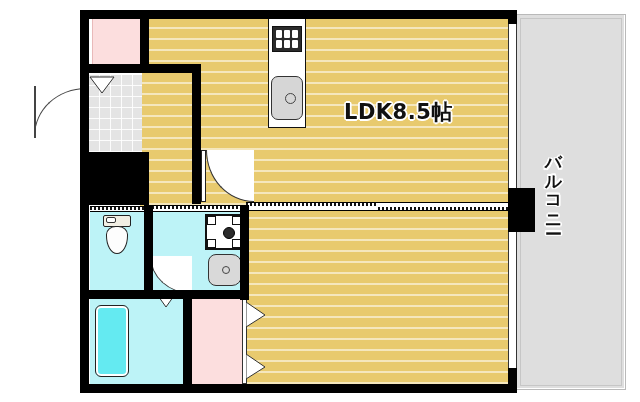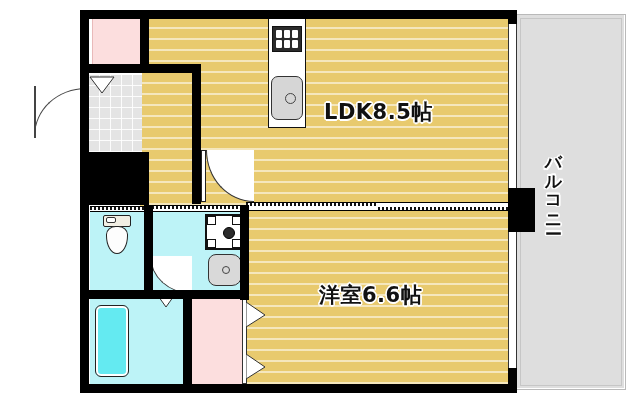--- a/index.html
+++ b/index.html
@@ -225,20 +225,17 @@
   <div class="abs wall" style="left:240px;top:205px;width:9px;height:90px;"></div>
 
   <div class="abs wall" style="left:80px;top:290px;width:169px;height:9px;"></div>
 
   <div class="abs wall" style="left:183px;top:290px;width:9px;height:100px;"></div>
 
   <div class="abs wall" style="left:240px;top:290px;width:9px;height:10px;"></div>
 
   <div class="abs wall" style="left:266px;top:10px;width:42px;height:9px;"></div>
 
-  <div class="abs" style="left:324px;top:98px;">
+  <div class="abs" style="left:344px;top:98px;">
     <span class="lbl lbl-ldk">LDK8.5帖</span>
   </div>
-  <div class="abs" style="left:319px;top:281px;">
-    <span class="lbl lbl-room">洋室6.6帖</span>
-  </div>
 
 </div>
 
 </body></html>

